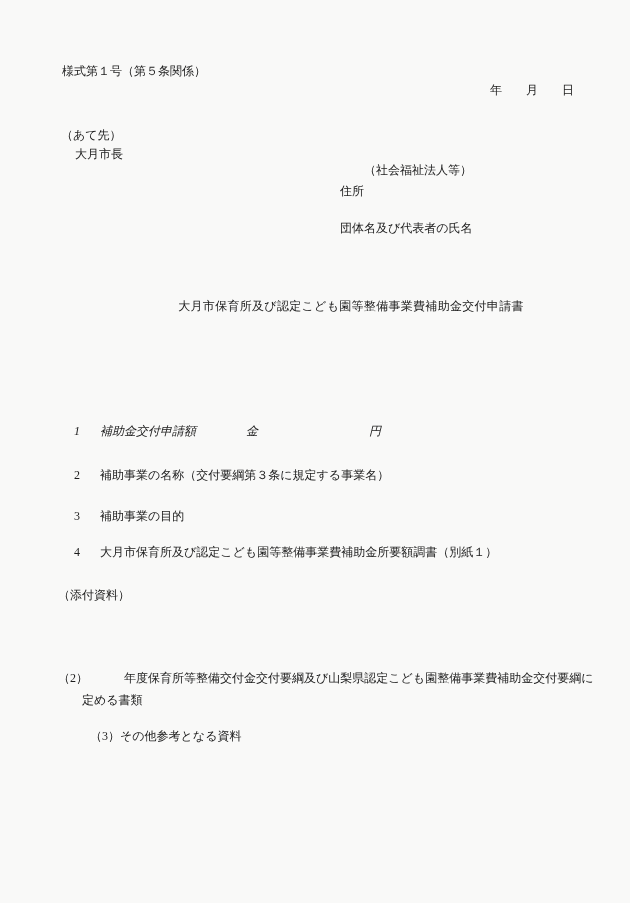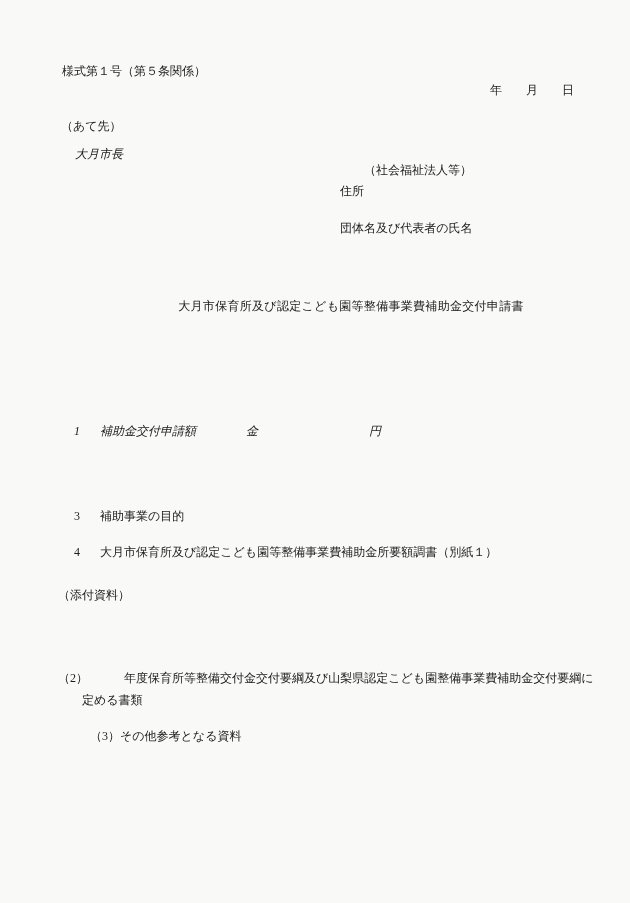--- a/index.html
+++ b/index.html
@@ -18,22 +18,22 @@
   .doc-title {
     position: absolute;
     left: 0;
     width: 100%;
     text-align: center;
     letter-spacing: 0.3px;
     padding-left: 36px;
   }
   .form-number   { left: 62px;  top: 63px; }
   .date-line     { right: 56px; top: 82px; }
-  .addressee-label { left: 61px; top: 118px; }
-  .addressee-name  { left: 75px; top: 146px; font-style: italic; }
+  .addressee-label { left: 61px; top: 127px; }
+  .addressee-name  { left: 75px; top: 146px; }
   .org-type-label  { left: 332px; top: 162px; margin-left: 32px; }
   .address-label   { left: 340px; top: 183px; }
   .representative-label { left: 340px; top: 220px; }
   .title-pos     { top: 298px; }
   .body-par      { left: 57px;  top: 332px; }
   .item          { left: 62px; }
   .item-1 { top: 408px; font-style: italic; }
   .item-2 { top: 452px; }
   .item-3 { top: 493px; font-family: Liberation Serif, serif; }
   .item-4 { top: 529px; }
@@ -64,20 +64,23 @@
 
   <div class="abs representative-label">団体名及び代表者の氏名</div>
 
   <div class="doc-title title-pos">大月市保育所及び認定こども園等整備事業費補助金交付申請書</div>
 
 
   <div class="abs item item-1">
     <span class="item-no">1</span><span>補助金交付申請額</span><span class="amount-kin">金</span><span class="amount-yen">円</span>
   </div>
 
+  <div class="abs item item-2">
+    <span class="item-no">2</span><span>補助事業の名称（交付要綱第３条に規定する事業名）</span>
+  </div>
 
   <div class="abs item item-3">
     <span class="item-no">3</span><span>補助事業の目的</span>
   </div>
 
   <div class="abs item item-4">
     <span class="item-no">4</span><span>大月市保育所及び認定こども園等整備事業費補助金所要額調書（別紙１）</span>
   </div>
 
   <div class="abs attachments-header">（添付資料）</div>

